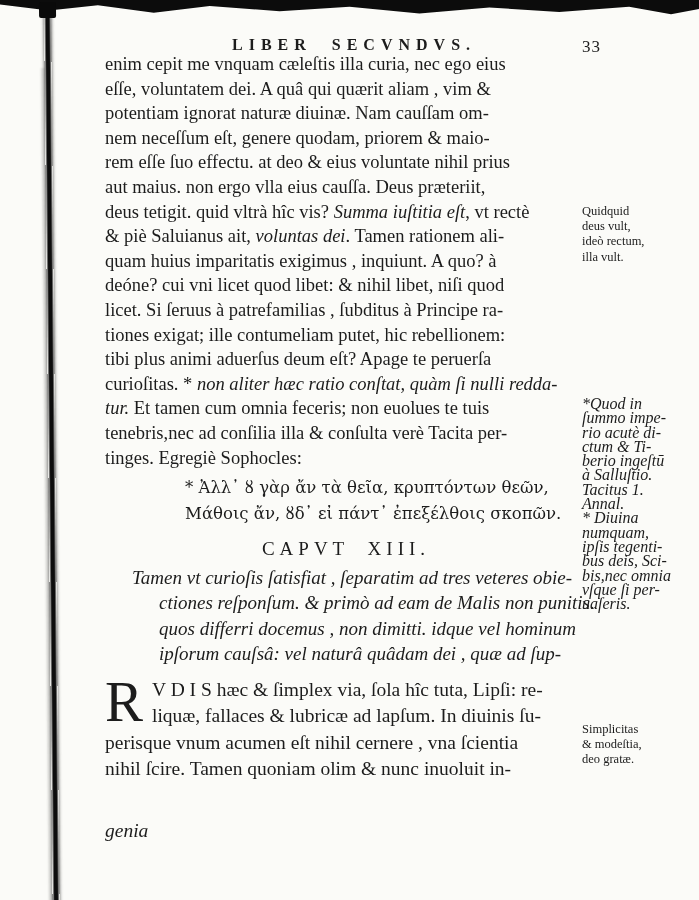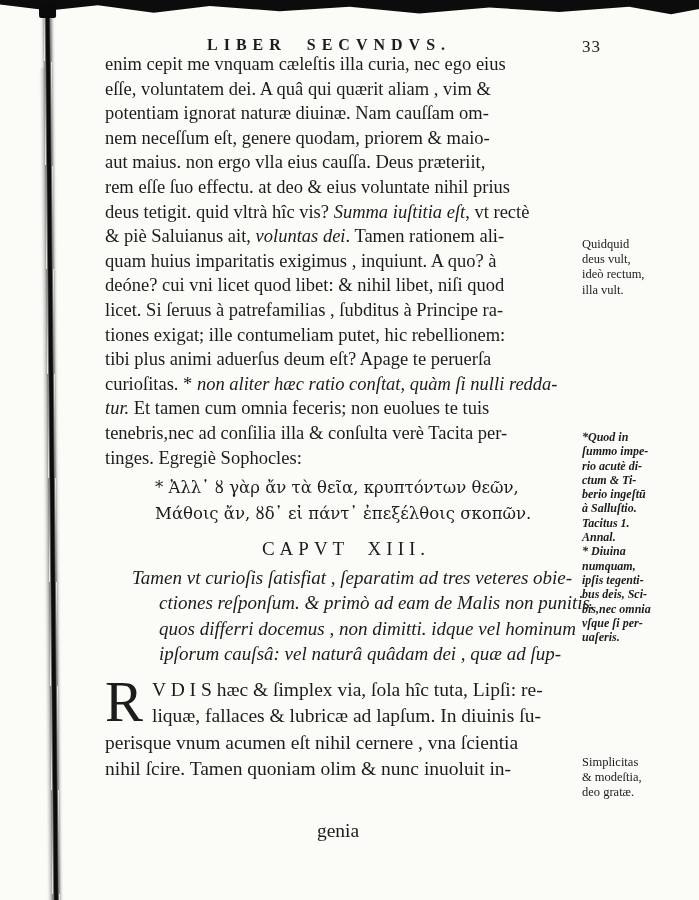--- a/index.html
+++ b/index.html
@@ -37,42 +37,42 @@
     position:absolute;top:8px;left:44px;width:7px;height:905px;
     background:linear-gradient(to right,rgba(10,10,10,.15),#0d0d0d 30%,#0d0d0d 70%,rgba(10,10,10,.2));
     box-shadow:1px 0 3px rgba(40,40,40,.45),-1px 0 3px rgba(40,40,40,.45),-4px 60px 2px rgba(60,60,60,.12);
     transform:rotate(-0.55deg);transform-origin:top center;
   }
   .binding-line::before{
     content:"";position:absolute;top:-6px;left:-5px;width:17px;height:16px;background:#0a0a0a;border-radius:2px;
   }
   .running-header{position:absolute;top:36px;left:104px;width:480px;height:24px;}
   .header-title{
-    position:absolute;left:103px;top:0;
+    position:absolute;left:128px;top:0;
     font-size:16px;letter-spacing:6px;word-spacing:10px;font-weight:bold;white-space:nowrap;
   }
   .page-number{position:absolute;left:478px;top:1px;font-size:17px;letter-spacing:1px;}
   .body-column{position:absolute;left:105px;top:52px;width:482px;}
   .para{position:relative;}
   .line{white-space:nowrap;}
   .roman{font-size:18.5px;line-height:24.6px;}
   .roman em,.summary,.italic{font-style:italic;}
-  .greek{font-size:16.5px;line-height:26px;margin:5px 0 0 50px;font-family:"DejaVu Serif",serif;}
+  .greek{font-size:16.5px;line-height:26px;margin:5px 0 0 80px;font-family:"DejaVu Serif",serif;}
   .heading{font-size:19px;line-height:24px;letter-spacing:5px;word-spacing:9px;text-align:center;margin:10px 0 4px 0;}
   .summary{font-size:19px;line-height:25.2px;padding-left:54px;}
   .summary .line:first-child{margin-left:-27px;}
   .dropcap-para{font-size:19.5px;line-height:26.4px;margin-top:11px;}
   .dropcap{
     float:left;font-size:57px;line-height:46px;height:50px;
     margin:2px 9px 0 0;font-weight:normal;
   }
-  .catchword{position:absolute;left:105px;top:820px;width:466px;text-align:center;font-size:19.5px;}
-  .margin-column{position:absolute;left:580px;top:0;width:112px;height:685px;margin-top:33px;}
+  .catchword{position:absolute;left:105px;top:820px;width:466px;text-align:left;font-size:19.5px;font-style:italic;}
+  .margin-column{position:absolute;left:580px;top:0;width:112px;height:685px;}
   .margin-note{position:absolute;left:2px;font-size:12.5px;line-height:15.2px;}
-  .margin-note.italic{font-style:italic;line-height:14.3px;font-size:12px;font-weight:bold;}
+  .margin-note.italic{font-style:italic;line-height:14.3px;font-size:16px;}
   .margin-note:nth-of-type(1){top:204px;}
   .margin-note:nth-of-type(2){top:397px;}
   .margin-note:nth-of-type(3){top:722px;}
 </style>
 </head>
 <body>
 
 <div class="page">
   <div class="top-band"></div>
   <div class="binding-line"></div>
@@ -81,22 +81,22 @@
     <div class="header-title">LIBER SECVNDVS.</div>
     <div class="page-number">33</div>
   </div>
 
   <div class="body-column">
       <div class="para roman">
         <div class="line">enim cepit me vnquam cæleſtis illa curia, nec ego eius</div>
         <div class="line">eſſe, voluntatem dei.  A quâ qui quærit aliam , vim &amp;</div>
         <div class="line">potentiam ignorat naturæ diuinæ.  Nam cauſſam om-</div>
         <div class="line">nem neceſſum eſt, genere quodam, priorem &amp; maio-</div>
+        <div class="line">rem eſſe ſuo effectu.  at deo &amp; eius voluntate nihil prius</div>
         <div class="line">aut maius.  non ergo vlla eius cauſſa.  Deus præteriit,</div>
-        <div class="line">rem eſſe ſuo effectu.  at deo &amp; eius voluntate nihil prius</div>
         <div class="line">deus tetigit. quid vltrà hîc vis? <em>Summa iuſtitia eſt</em>, vt rectè</div>
         <div class="line">&amp; piè Saluianus ait, <em>voluntas dei</em>.  Tamen rationem ali-</div>
         <div class="line">quam huius imparitatis exigimus , inquiunt.  A quo? à</div>
         <div class="line">deóne? cui vni licet quod libet: &amp; nihil libet, niſi quod</div>
         <div class="line">licet.  Si ſeruus à patrefamilias , ſubditus à Principe ra-</div>
         <div class="line">tiones exigat; ille contumeliam putet, hic rebellionem:</div>
         <div class="line">tibi plus animi aduerſus deum eſt?  Apage te peruerſa</div>
         <div class="line">curioſitas. * <em>non aliter hæc ratio conſtat, quàm ſi nulli redda-</em></div>
         <div class="line"><em>tur.</em>  Et tamen cum omnia feceris; non euolues te tuis</div>
         <div class="line">tenebris,nec ad conſilia illa &amp; conſulta verè Tacita per-</div>

